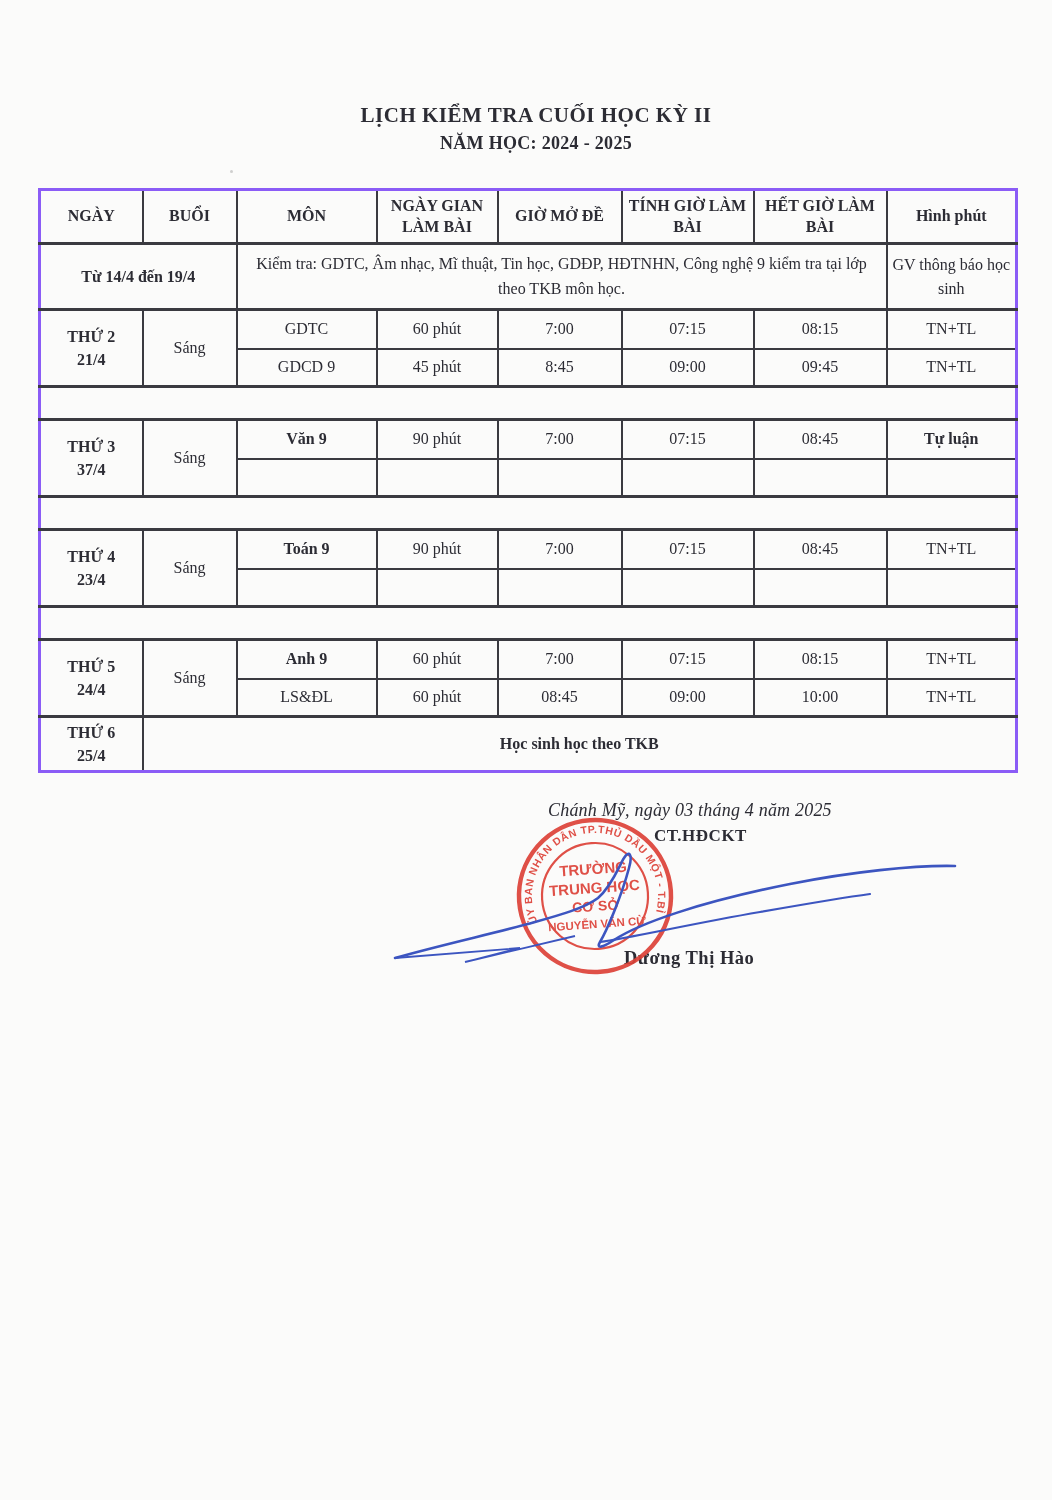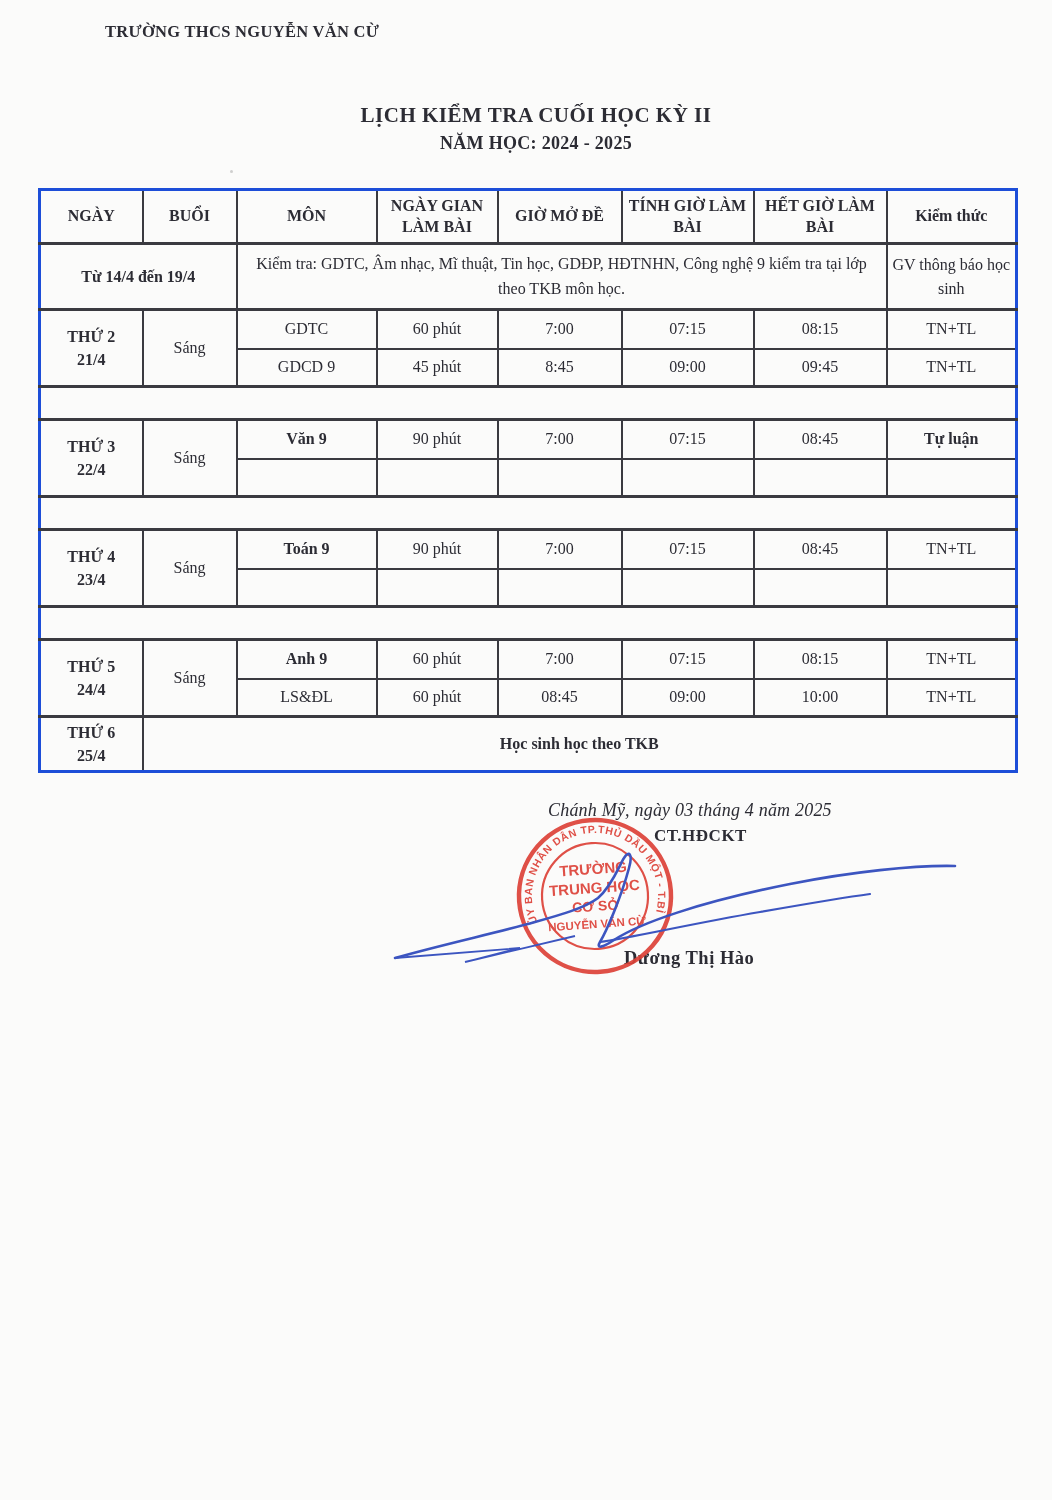--- a/index.html
+++ b/index.html
@@ -16,21 +16,21 @@
   .org-line2{font-size:16.5px;font-weight:bold;letter-spacing:.3px;}
   .title-block{position:absolute;left:0;top:103px;width:1072px;text-align:center;}
   .doc-title{font-size:21px;font-weight:bold;letter-spacing:.5px;}
   .doc-subtitle{font-size:18px;font-weight:bold;margin-top:5px;letter-spacing:.3px;}
   .speck{position:absolute;left:230px;top:170px;width:3px;height:3px;background:#9a9a9a;border-radius:50%;opacity:.45;}
 
   
   table.schedule{
     position:absolute;left:38px;top:188px;width:977px;
     border-collapse:collapse;table-layout:fixed;
-    border:3px solid #1d4ed8;
+    border:3px solid #8b5cf6;
     font-family:Liberation Serif, serif;
   }
   .schedule th,.schedule td{
     border:2px solid #3a3a40;
     text-align:center;vertical-align:middle;
     font-size:16px;padding:1px 4px;
     overflow:hidden;
   }
   .schedule th{font-weight:bold;line-height:1.3;}
   .r-header{height:54px;}
@@ -53,21 +53,20 @@
   .place-date{position:absolute;left:548px;top:800px;font-style:italic;font-size:18px;letter-spacing:.2px;}
   .sign-role{position:absolute;left:654px;top:826px;font-weight:bold;font-size:17px;letter-spacing:.5px;}
   .signer-name{position:absolute;left:624px;top:948px;font-weight:bold;font-size:18.5px;letter-spacing:.5px;}
   .stamp-svg{position:absolute;left:505px;top:806px;transform:rotate(-4deg);opacity:.92;}
   .sig-svg{position:absolute;left:370px;top:820px;}
 </style>
 </head>
 <body>
 
 <div class="org-block">
-  <div class="org-line2">TRƯỜNG THCS NGUYỄN VĂN CỪ</div>
 </div>
 
 <div class="title-block">
   <div class="doc-title">LỊCH KIỂM TRA CUỐI HỌC KỲ II</div>
   <div class="doc-subtitle">NĂM HỌC: 2024 - 2025</div>
 </div>
 <div class="speck"></div>
 
 <table class="schedule">
   <colgroup>
@@ -82,21 +81,21 @@
   </colgroup>
   <tbody>
       <tr class="r-header">
     <th>NGÀY</th>
     <th>BUỔI</th>
     <th>MÔN</th>
     <th>NGÀY GIAN LÀM BÀI</th>
     <th>GIỜ MỞ ĐỀ</th>
     <th>TÍNH GIỜ LÀM BÀI</th>
     <th>HẾT GIỜ LÀM BÀI</th>
-    <th>Kiểm thức</th>
+    <th>Hình phút</th>
   </tr>
 
   <tr class="r-note">
     <td colspan="2" class="b">Từ 14/4 đến 19/4</td>
     <td colspan="5" class="note-cell">Kiểm tra: GDTC, Âm nhạc, Mĩ thuật, Tin học, GDĐP, HĐTNHN, Công nghệ 9 kiểm tra tại lớp theo TKB môn học.</td>
     <td class="form-note">GV thông báo học sinh</td>
   </tr>
 
   <tr class="r-sub1">
     <td rowspan="2" class="day-cell">
@@ -119,21 +118,21 @@
     <td>09:45</td>
     <td>TN+TL</td>
   </tr>
   <tr class="r-spacer">
         <td colspan="8"></td>
       </tr>
 
   <tr class="r-sub1">
     <td rowspan="2" class="day-cell">
       <span>THỨ 3</span><br>
-      <span>22/4</span>
+      <span>37/4</span>
     </td>
     <td rowspan="2">Sáng</td>
     <td class="b">Văn 9</td>
     <td>90 phút</td>
     <td>7:00</td>
     <td>07:15</td>
     <td>08:45</td>
     <td class="b">Tự luận</td>
   </tr>
   <tr class="r-sub2">

